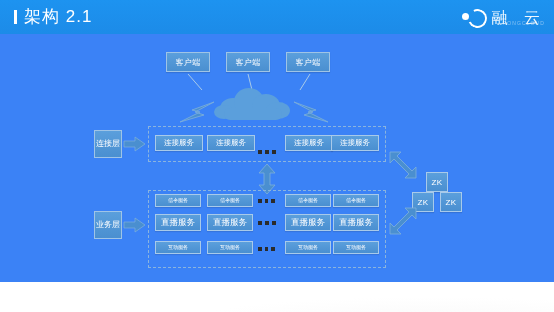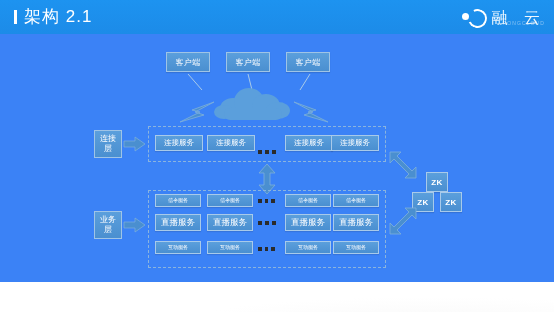--- a/index.html
+++ b/index.html
@@ -68,21 +68,21 @@
     border:1px dashed #8ab4de;background:transparent;
   }
 
   
   .layer-label{
     position:absolute;box-sizing:border-box;
     width:28px;height:28px;
     background:linear-gradient(180deg,#5b9fdc 0%,#4a8fd0 100%);
     border:1px solid #9fc4e6;
     color:#fff;font-size:8px;line-height:10px;
-    display:flex;flex-direction:column;align-items:center;justify-content:center;
+    display:flex;flex-direction:row;align-items:center;justify-content:center;
   }
 
   
   .svc{
     position:absolute;box-sizing:border-box;height:15px;
     background:linear-gradient(180deg,#5b9fdc 0%,#4a8fd0 100%);
     border:1px solid #a8caea;color:#fff;
     display:flex;align-items:center;justify-content:center;
     font-size:7px;white-space:nowrap;overflow:hidden;
     box-shadow:0 1px 1px rgba(0,0,0,.10);
@@ -99,21 +99,20 @@
   .dots.sm i{width:3.5px;height:3.5px;}
 
   
   .zk{
     position:absolute;box-sizing:border-box;width:22px;height:20px;
     background:linear-gradient(180deg,#5b9fdc 0%,#4a8fd0 100%);
     border:1px solid #a8caea;color:#fff;
     display:flex;align-items:center;justify-content:center;
     font-size:8px;letter-spacing:.3px;
     box-shadow:0 1px 1px rgba(0,0,0,.12);
-    font-weight:bold;
   }
 
   
   .arrow-svg{position:absolute;overflow:visible;}
 
   
   #watermark{
     position:absolute;left:0;bottom:0;width:554px;height:30px;
     background:radial-gradient(ellipse 60% 100% at 78% 120%,#fafafa 0%,#ffffff 70%);
     pointer-events:none;

